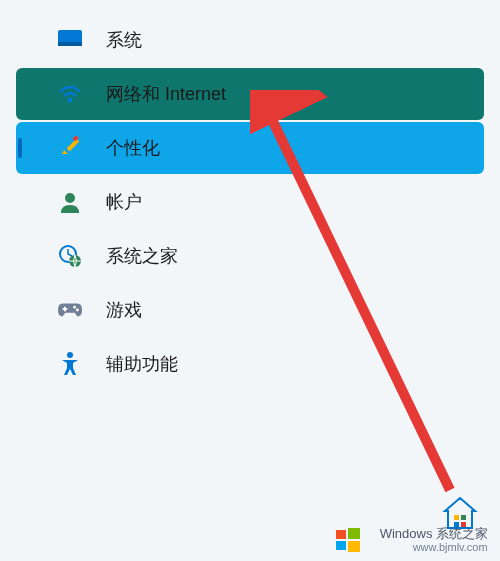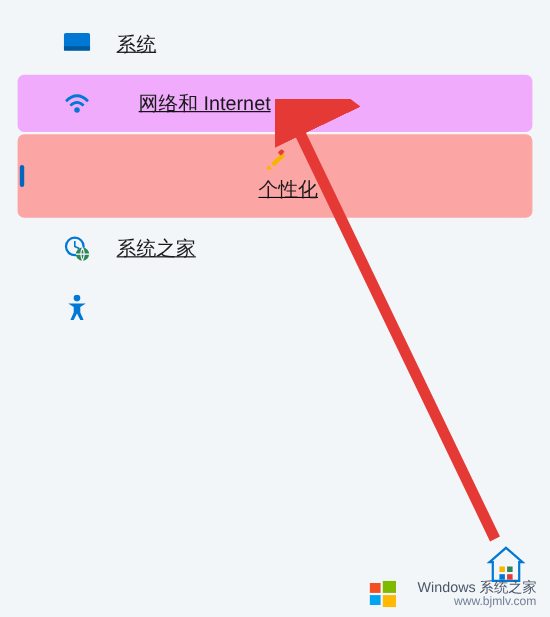--- a/index.html
+++ b/index.html
@@ -19,29 +19,26 @@
       padding: 12px 0;
     }
     .sidebar-item {
       display: flex;
       align-items: center;
       padding: 14px 18px 14px 42px;
       margin: 2px 16px;
       border-radius: 6px;
       cursor: pointer;
       position: relative;
-      text-decoration: underline;
     }
     .sidebar-item.highlighted {
-      background: #f0abfc;
-      gap: 20px;
+      background: #0f766e;
     }
     .sidebar-item.selected {
-      background: #fca5a5;
-      flex-direction: column;
+      background: #0ea5e9;
     }
     .sidebar-item.selected::before {
       content: "";
       position: absolute;
       left: 2px;
       top: 50%;
       transform: translateY(-50%);
       width: 4px;
       height: 20px;
       background: #0067c0;
@@ -135,41 +132,63 @@
       <svg width="24" height="24" viewBox="0 0 24 24">
         <rect x="13" y="2" width="4" height="14" rx="1" fill="#f7b500" transform="rotate(45 15 9)"></rect>
         <path d="M 4 18 L 6 14 L 10 18 Z" fill="#f7b500"></path>
         <rect x="16" y="0" width="4" height="5" rx="1" fill="#e53e3e" transform="rotate(45 18 2)"></rect>
       </svg>
     </span>
     <span class="item-label">个性化</span>
   </div>
 
 
+  <div class="sidebar-item">
+    <span class="icon">
+      <svg width="22" height="22" viewBox="0 0 22 22">
+        <circle cx="11" cy="7" r="5" fill="#2f855a"></circle>
+        <path d="M 2 22 Q 2 14 11 14 Q 20 14 20 22 Z" fill="#2f855a"></path>
+      </svg>
+    </span>
+    <span class="item-label">帐户</span>
+  </div>
 
   <div class="sidebar-item">
     <span class="icon">
       <svg width="24" height="24" viewBox="0 0 24 24">
         <circle cx="10" cy="10" r="8" fill="none" stroke="#0078d4" stroke-width="2"></circle>
         <path d="M 10 5 L 10 10 L 14 12" stroke="#0078d4" stroke-width="1.5" fill="none"></path>
         <circle cx="17" cy="17" r="6" fill="#2f855a"></circle>
         <path d="M 11 17 L 23 17 M 17 11 Q 14 17 17 23 M 17 11 Q 20 17 17 23" stroke="white" stroke-width="1" fill="none"></path>
       </svg>
     </span>
     <span class="item-label">系统之家</span>
   </div>
 
+  <div class="sidebar-item">
+    <span class="icon">
+      <svg width="26" height="18" viewBox="0 0 26 18">
+        <path d="M 5 2 L 21 2 Q 26 2 26 9 Q 26 16 21 16 L 18 12 L 8 12 L 5 16 Q 0 16 0 9 Q 0 2 5 2 Z" fill="#718096"></path>
+        <circle cx="18" cy="6" r="1.5" fill="white"></circle>
+        <circle cx="21" cy="9" r="1.5" fill="white"></circle>
+        <rect x="5" y="7" width="5" height="2" fill="white"></rect>
+        <rect x="6.5" y="5.5" width="2" height="5" fill="white"></rect>
+      </svg>
+    </span>
+    <span class="item-label">游戏</span>
+  </div>
 
   <div class="sidebar-item">
     <span class="icon">
       <svg width="20" height="24" viewBox="0 0 20 24">
         <circle cx="10" cy="3" r="3" fill="#0078d4"></circle>
         <path d="M 2 8 L 18 8 L 13 11 L 13 16 L 16 23 L 13 23 L 10 17 L 7 23 L 4 23 L 7 16 L 7 11 Z" fill="#0078d4"></path>
       </svg>
     </span>
+    <span class="item-label">辅助功能</span>
   </div>
 
 </div>
 
 <svg class="arrow-overlay" width="220" height="420">
   <defs>
     <marker id="arrowhead" markerWidth="12" markerHeight="12" refX="2" refY="6" orient="auto">
       <polygon points="0 0, 12 6, 0 12" fill="#e53935"></polygon>
     </marker>
   </defs>

